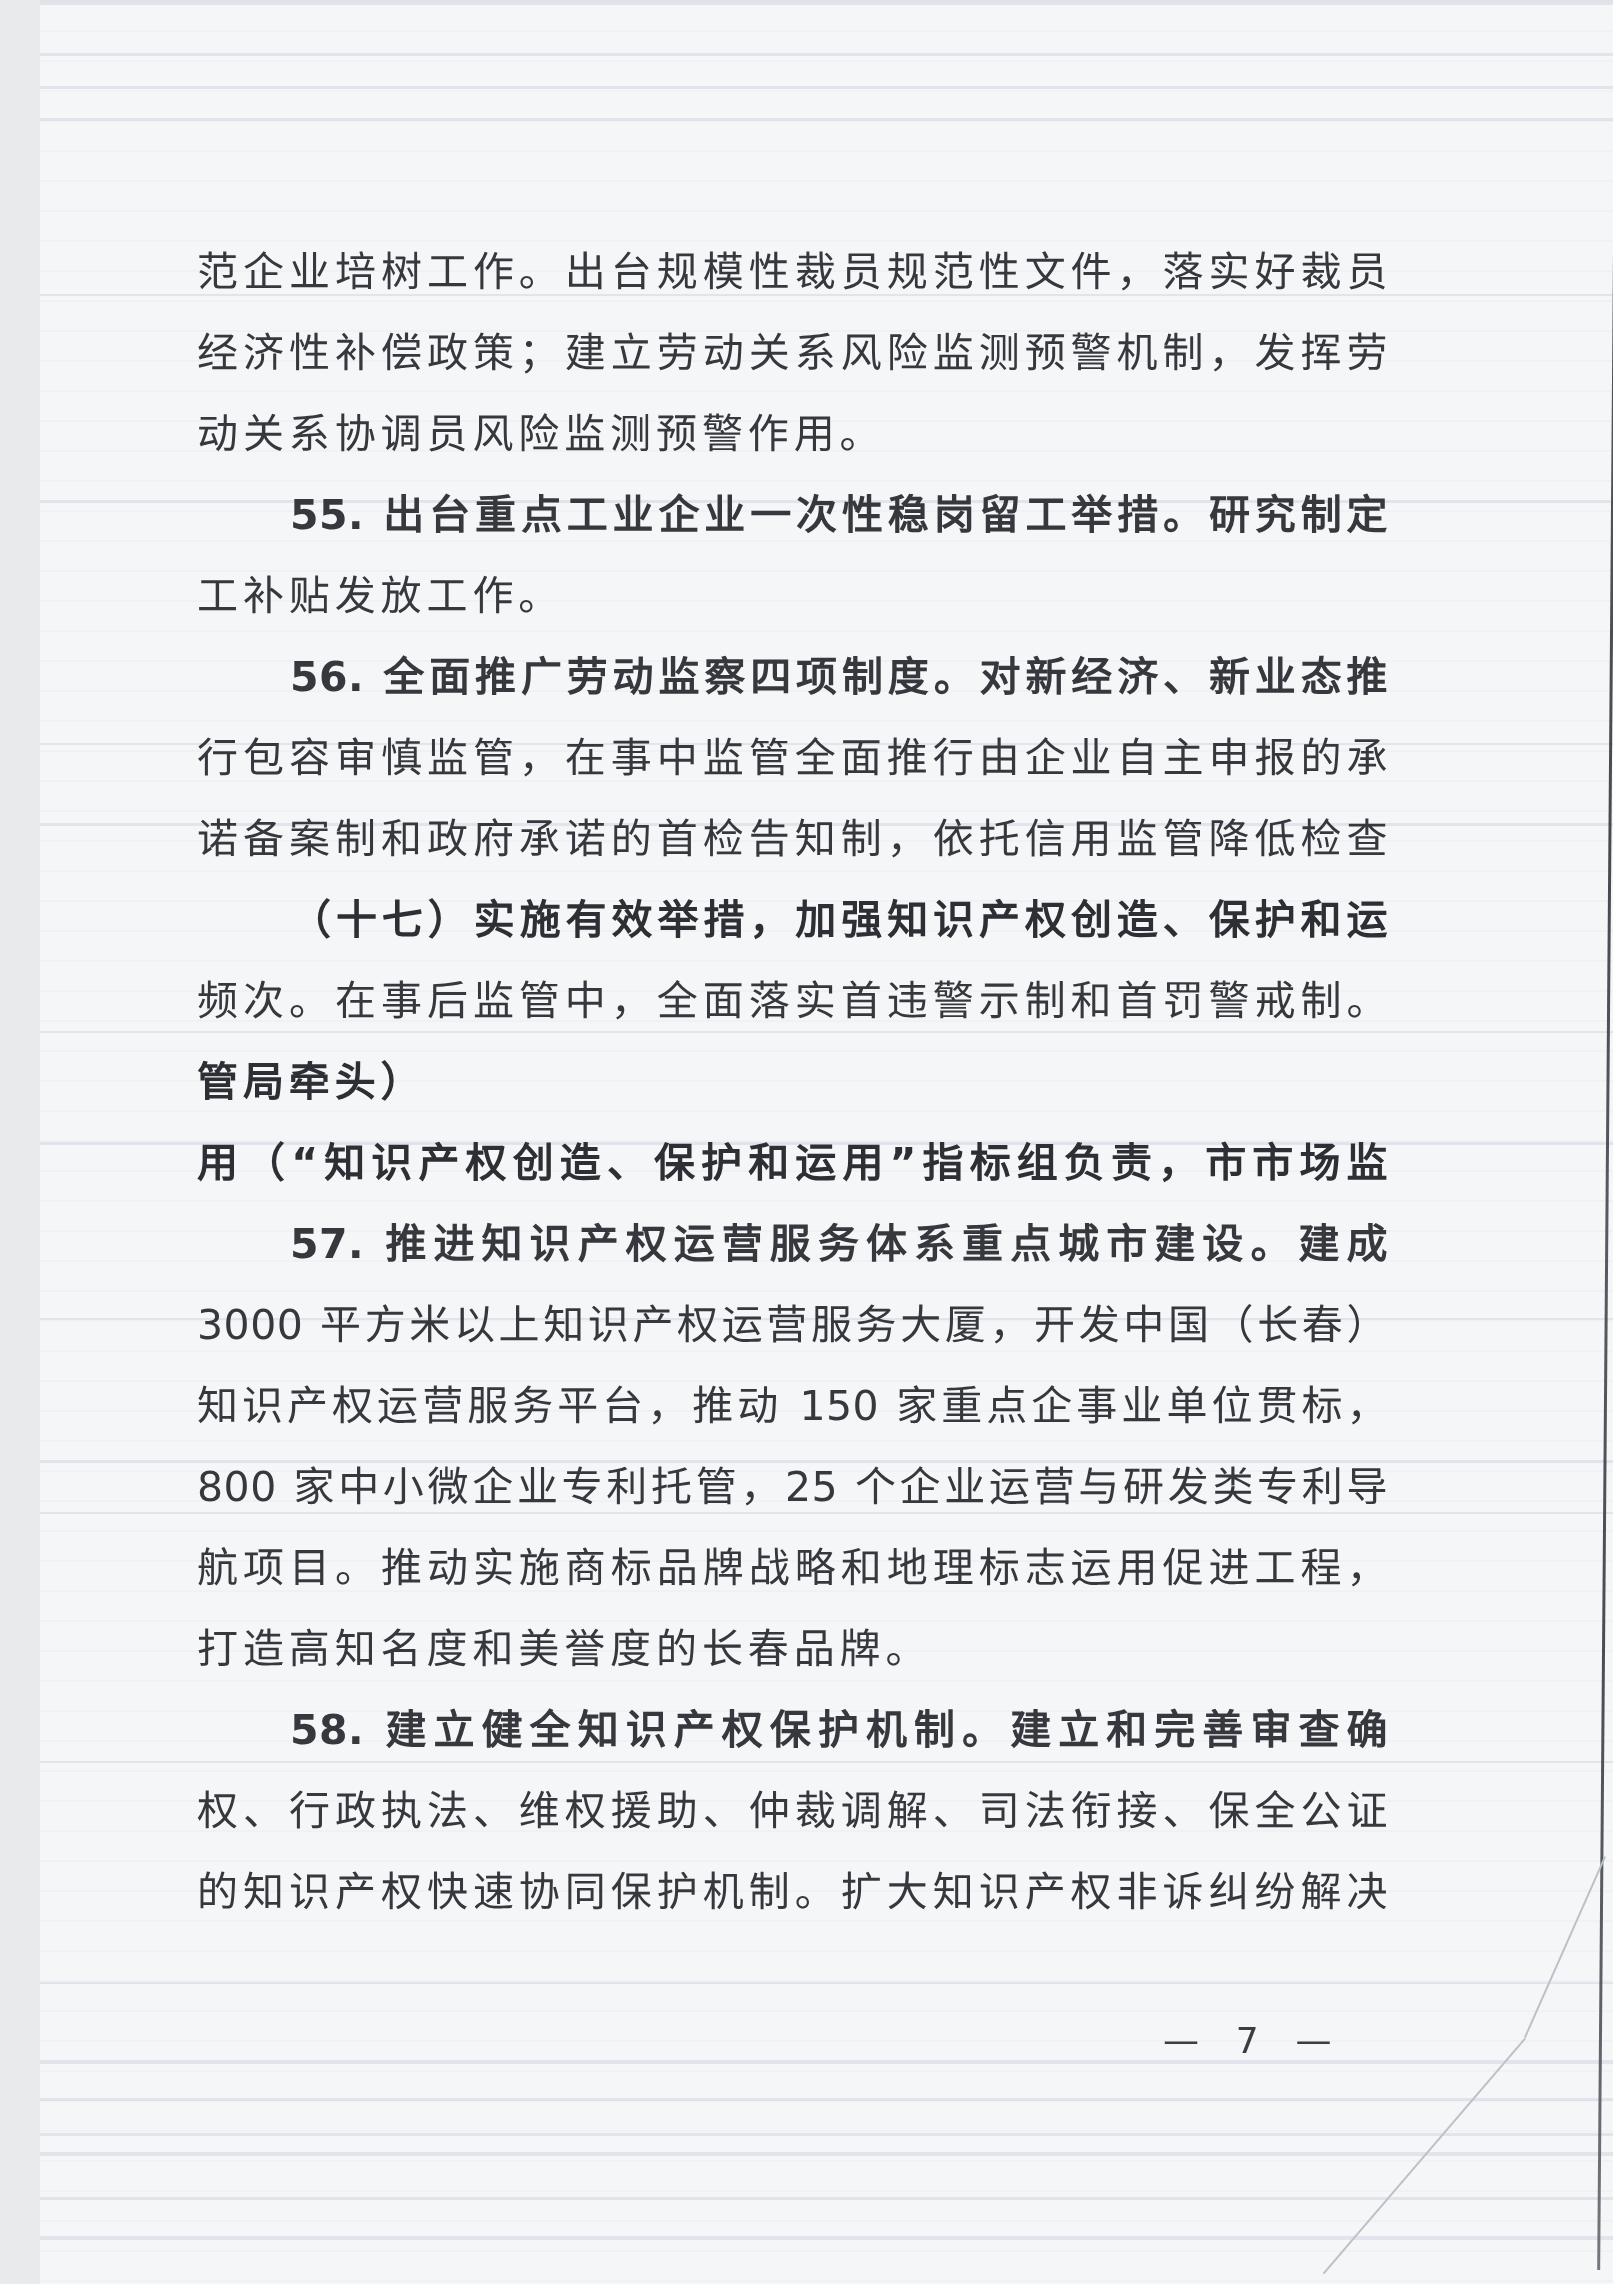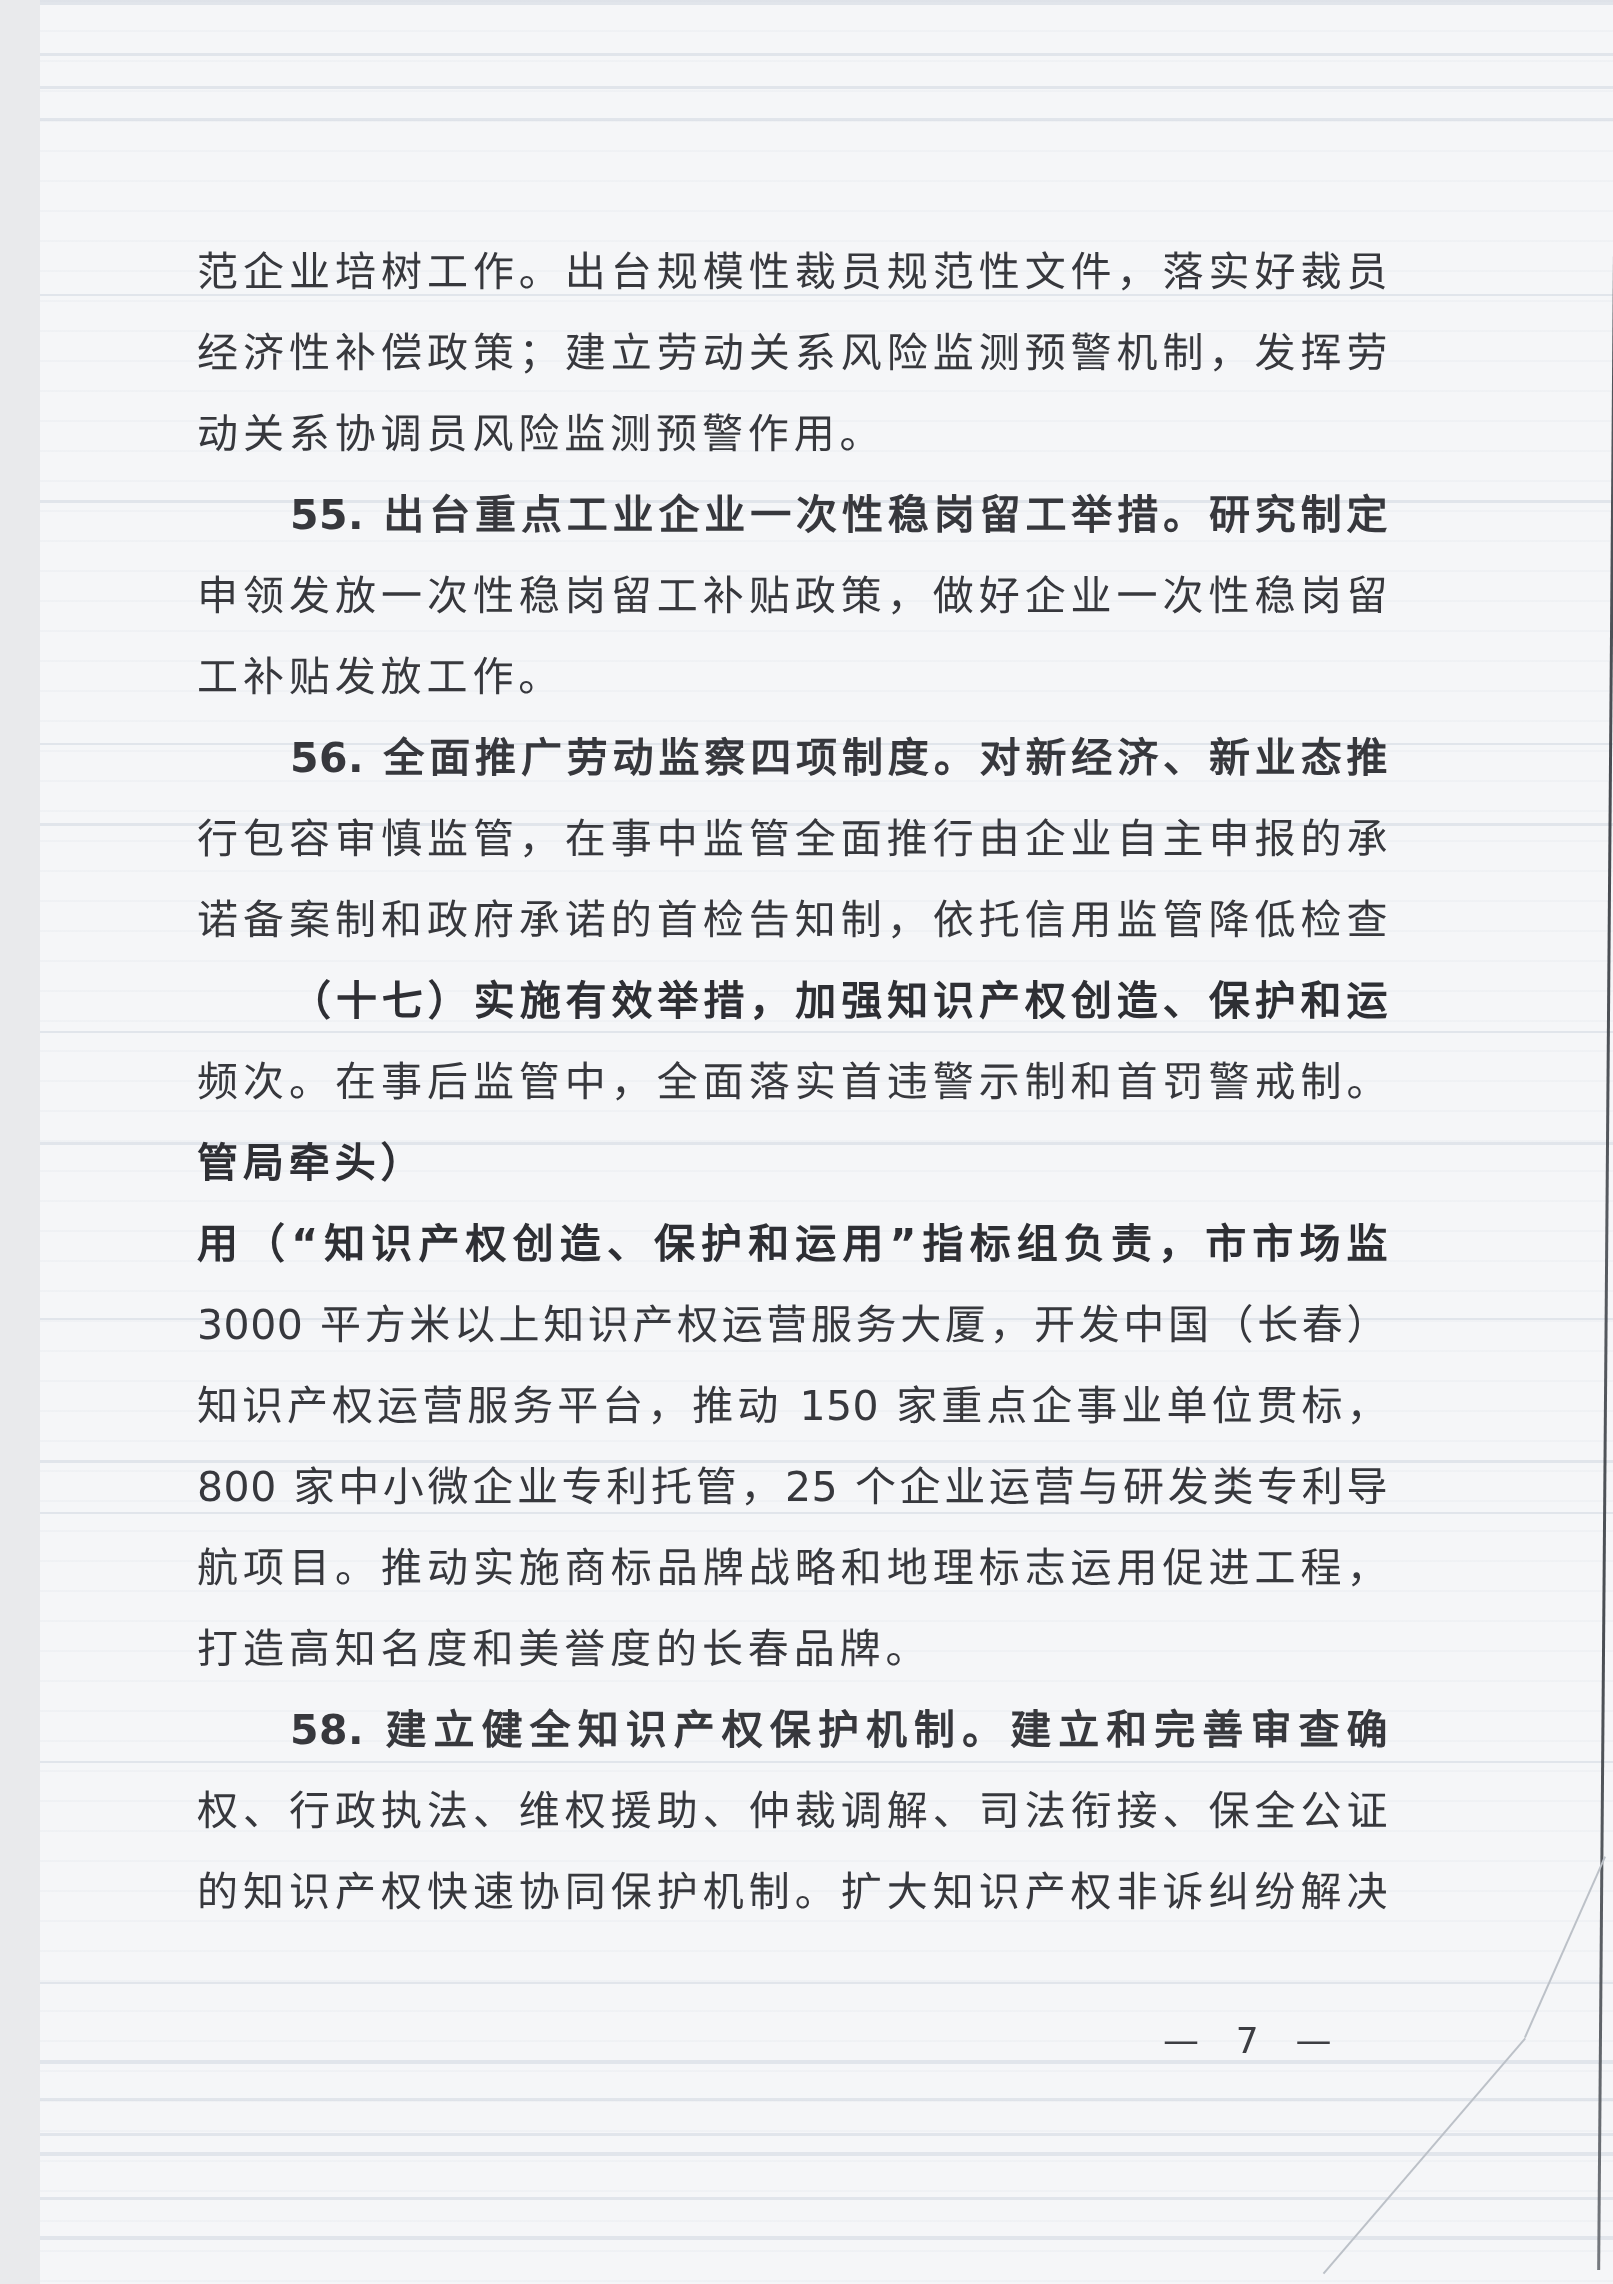--- a/index.html
+++ b/index.html
@@ -166,29 +166,29 @@
       <div class="streak" style="top: 2152px; height: 3.9px;"></div>
       <div class="streak" style="top: 2197px; height: 2.9px;"></div>
       <div class="streak" style="top: 2236px; height: 3.9px;"></div>
     </div>
 
   <div class="textblock">
     <div class="tline">范企业培树工作。出台规模性裁员规范性文件，落实好裁员</div>
     <div class="tline">经济性补偿政策；建立劳动关系风险监测预警机制，发挥劳</div>
     <div class="tline flush">动关系协调员风险监测预警作用。</div>
     <div class="tline indent">55. 出台重点工业企业一次性稳岗留工举措。研究制定</div>
-    <div class="tline">申领发放一次性稳岗留工补贴政策，做好企业一次性稳岗留</div>
     <div class="tline flush">工补贴发放工作。</div>
     <div class="tline indent">56. 全面推广劳动监察四项制度。对新经济、新业态推</div>
     <div class="tline">行包容审慎监管，在事中监管全面推行由企业自主申报的承</div>
     <div class="tline">诺备案制和政府承诺的首检告知制，依托信用监管降低检查</div>
     <div class="tline indent bold">（十七）实施有效举措，加强知识产权创造、保护和运</div>
     <div class="tline">频次。在事后监管中，全面落实首违警示制和首罚警戒制。</div>
     <div class="tline bold flush">管局牵头）</div>
     <div class="tline bold">用（“知识产权创造、保护和运用”指标组负责，市市场监</div>
+    <div class="tline indent">57. 推进知识产权运营服务体系重点城市建设。建成</div>
     <div class="tline">3000 平方米以上知识产权运营服务大厦，开发中国（长春）</div>
     <div class="tline">知识产权运营服务平台，推动 150 家重点企事业单位贯标，</div>
     <div class="tline">800 家中小微企业专利托管，25 个企业运营与研发类专利导</div>
     <div class="tline">航项目。推动实施商标品牌战略和地理标志运用促进工程，</div>
     <div class="tline flush">打造高知名度和美誉度的长春品牌。</div>
     <div class="tline indent">58. 建立健全知识产权保护机制。建立和完善审查确</div>
     <div class="tline">权、行政执法、维权援助、仲裁调解、司法衔接、保全公证</div>
     <div class="tline">的知识产权快速协同保护机制。扩大知识产权非诉纠纷解决</div>
   </div>
 

